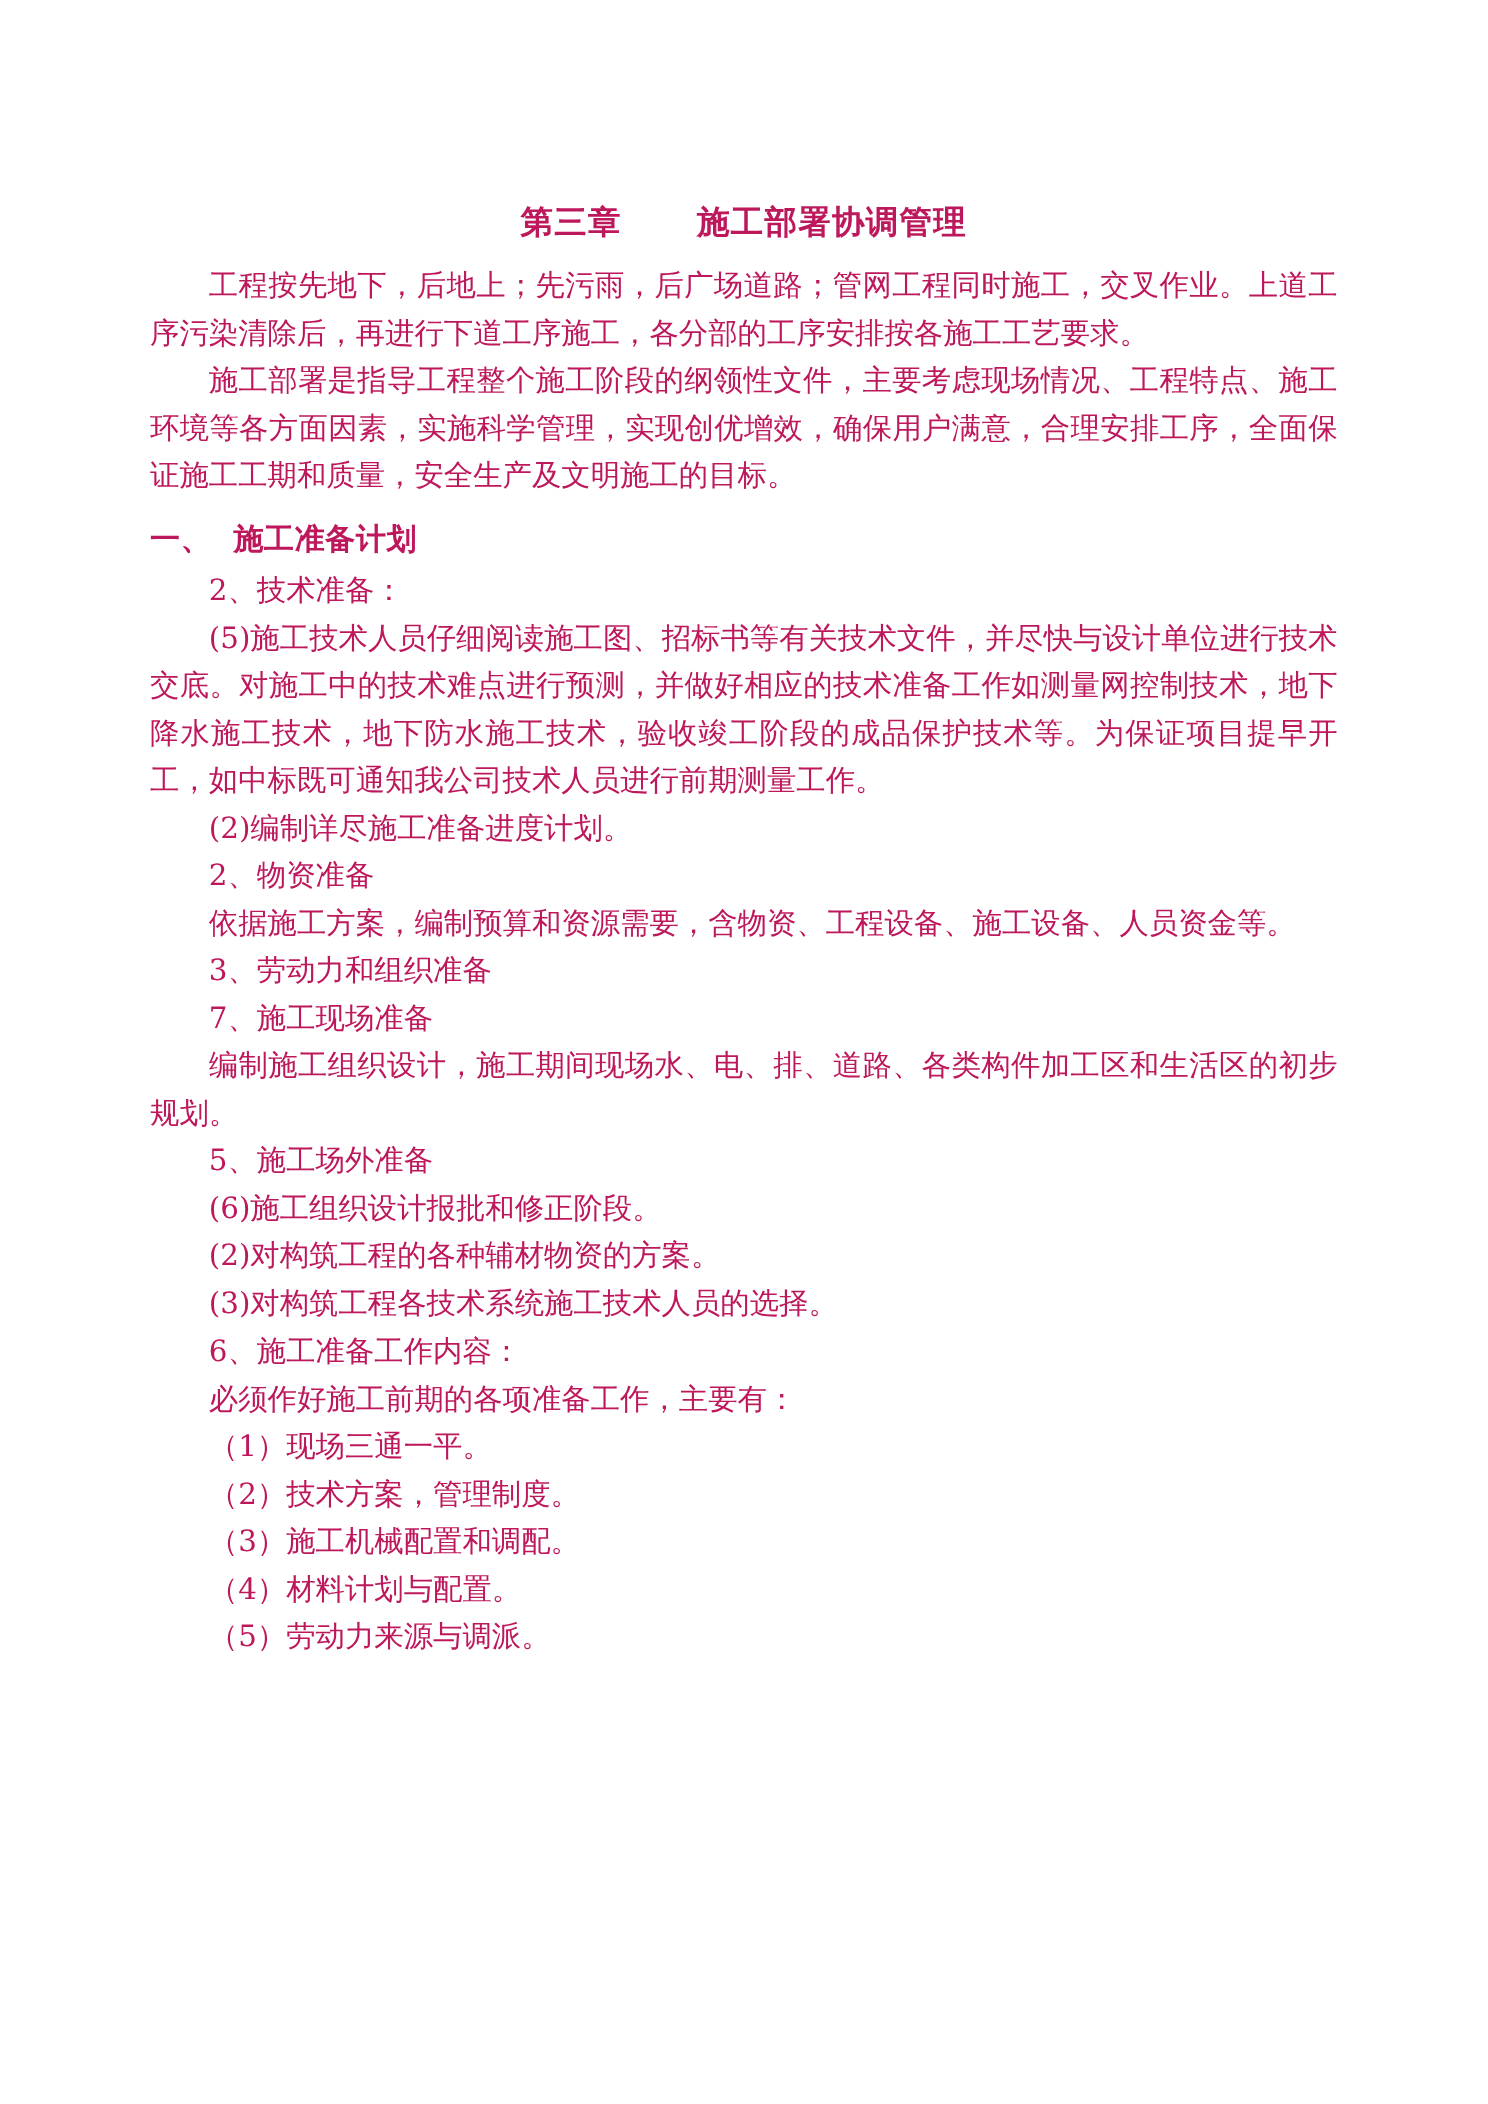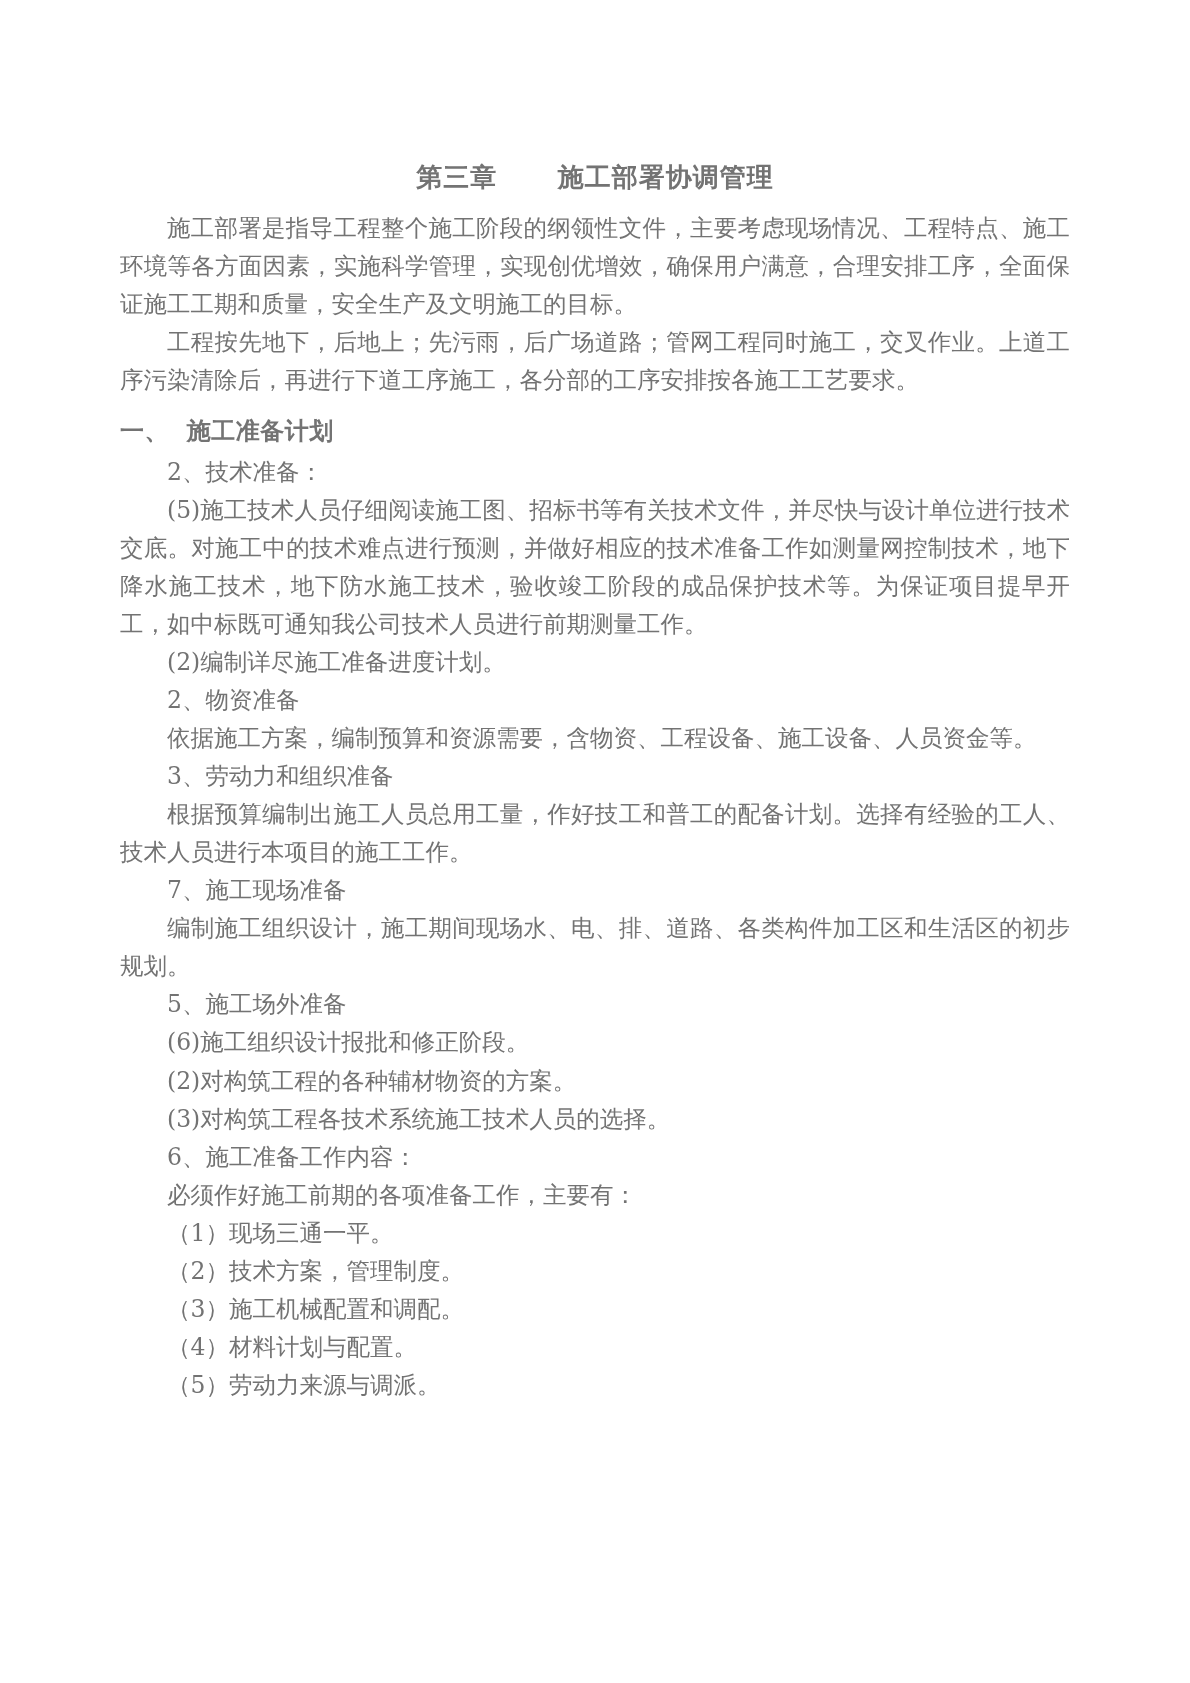--- a/index.html
+++ b/index.html
@@ -9,21 +9,21 @@
   }
   .page {
     position: relative;
     width: 1190px;
     height: 1683px;
     background: #ffffff;
     margin: 0 auto;
     box-sizing: border-box;
     padding: 160px 120px 60px 120px;
     font-family: "DejaVu Serif", "Liberation Serif", serif;
-    color: #737373;
+    color: #be185d;
   }
   .doc-title {
     text-align: center;
     font-family: "DejaVu Sans", "Liberation Sans", sans-serif;
     font-weight: bold;
     font-size: 26px;
     letter-spacing: 1px;
     margin: 0 0 14px 0;
     white-space: pre;
   }
@@ -45,30 +45,29 @@
     letter-spacing: 0.5px;
     white-space: pre;
   }
 </style>
 </head>
 <body>
 
 <div class="page">
   <h1 class="doc-title">第三章      施工部署协调管理</h1>
   <div class="doc-body">
+    <p class="body-text">工程按先地下，后地上；先污雨，后广场道路；管网工程同时施工，交叉作业。上道工序污染清除后，再进行下道工序施工，各分部的工序安排按各施工工艺要求。</p>
     <p class="body-text">施工部署是指导工程整个施工阶段的纲领性文件，主要考虑现场情况、工程特点、施工环境等各方面因素，实施科学管理，实现创优增效，确保用户满意，合理安排工序，全面保证施工工期和质量，安全生产及文明施工的目标。</p>
-    <p class="body-text">工程按先地下，后地上；先污雨，后广场道路；管网工程同时施工，交叉作业。上道工序污染清除后，再进行下道工序施工，各分部的工序安排按各施工工艺要求。</p>
     <h2 class="section-head">一、  施工准备计划</h2>
     <p class="body-text">2、技术准备：</p>
     <p class="body-text">(5)施工技术人员仔细阅读施工图、招标书等有关技术文件，并尽快与设计单位进行技术交底。对施工中的技术难点进行预测，并做好相应的技术准备工作如测量网控制技术，地下降水施工技术，地下防水施工技术，验收竣工阶段的成品保护技术等。为保证项目提早开工，如中标既可通知我公司技术人员进行前期测量工作。</p>
     <p class="body-text">(2)编制详尽施工准备进度计划。</p>
     <p class="body-text">2、物资准备</p>
     <p class="body-text">依据施工方案，编制预算和资源需要，含物资、工程设备、施工设备、人员资金等。</p>
     <p class="body-text">3、劳动力和组织准备</p>
-    <p class="body-text">根据预算编制出施工人员总用工量，作好技工和普工的配备计划。选择有经验的工人、技术人员进行本项目的施工工作。</p>
     <p class="body-text">7、施工现场准备</p>
     <p class="body-text">编制施工组织设计，施工期间现场水、电、排、道路、各类构件加工区和生活区的初步规划。</p>
     <p class="body-text">5、施工场外准备</p>
     <p class="body-text">(6)施工组织设计报批和修正阶段。</p>
     <p class="body-text">(2)对构筑工程的各种辅材物资的方案。</p>
     <p class="body-text">(3)对构筑工程各技术系统施工技术人员的选择。</p>
     <p class="body-text">6、施工准备工作内容：</p>
     <p class="body-text">必须作好施工前期的各项准备工作，主要有：</p>
     <p class="body-text">（1）现场三通一平。</p>
     <p class="body-text">（2）技术方案，管理制度。</p>

